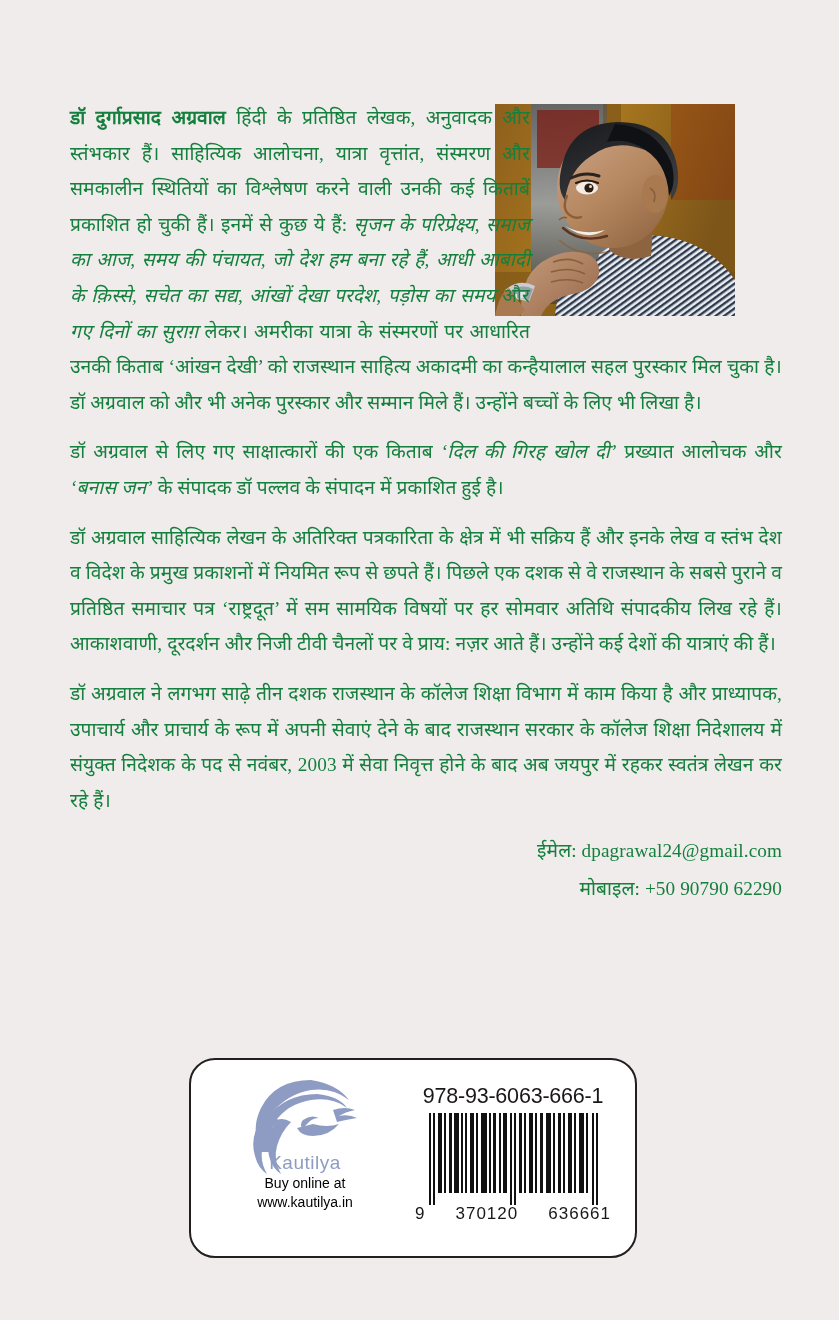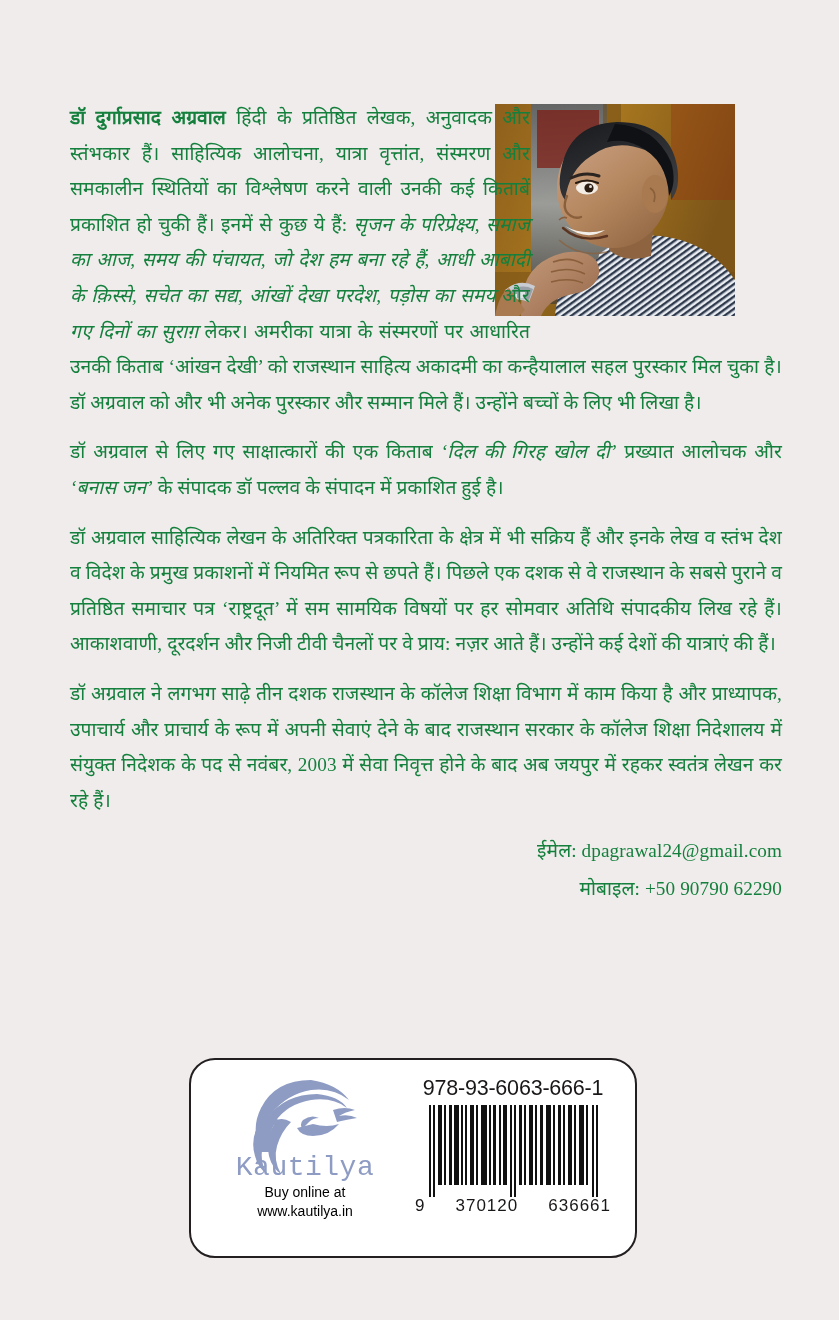--- a/index.html
+++ b/index.html
@@ -92,22 +92,22 @@
     height: 180px;
     text-align: center;
   }
   .logo-mark {
     width: 128px;
     height: 104px;
     margin: 4px auto 0 auto;
     display: block;
   }
   .logo-word {
-    font-family: Liberation Mono, monospace;
-    font-size: 28px;
+    font-family: Liberation Sans, sans-serif;
+    font-size: 19px;
     color: #8e9cc4;
     letter-spacing: 0.5px;
     margin-top: -26px;
     position: relative;
     z-index: 2;
   }
   .buy-line {
     font-family: "Liberation Sans", "DejaVu Sans", sans-serif;
     font-size: 14px;
     color: #000000;
@@ -125,21 +125,21 @@
   }
   .price {
     font-size: 20px;
     letter-spacing: 0.3px;
     line-height: 24px;
   }
   .isbn-text {
     font-size: 21.5px;
     letter-spacing: -0.2px;
     line-height: 26px;
-    margin-top: 7px;
+    margin-top: 15px;
   }
 
   .barcode-wrap {
     margin-top: 4px;
     width: 200px;
     margin-left: auto;
     margin-right: auto;
   }
   .barcode-svg { display: block; width: 100%; height: 92px; }
   .barcode-digits {

